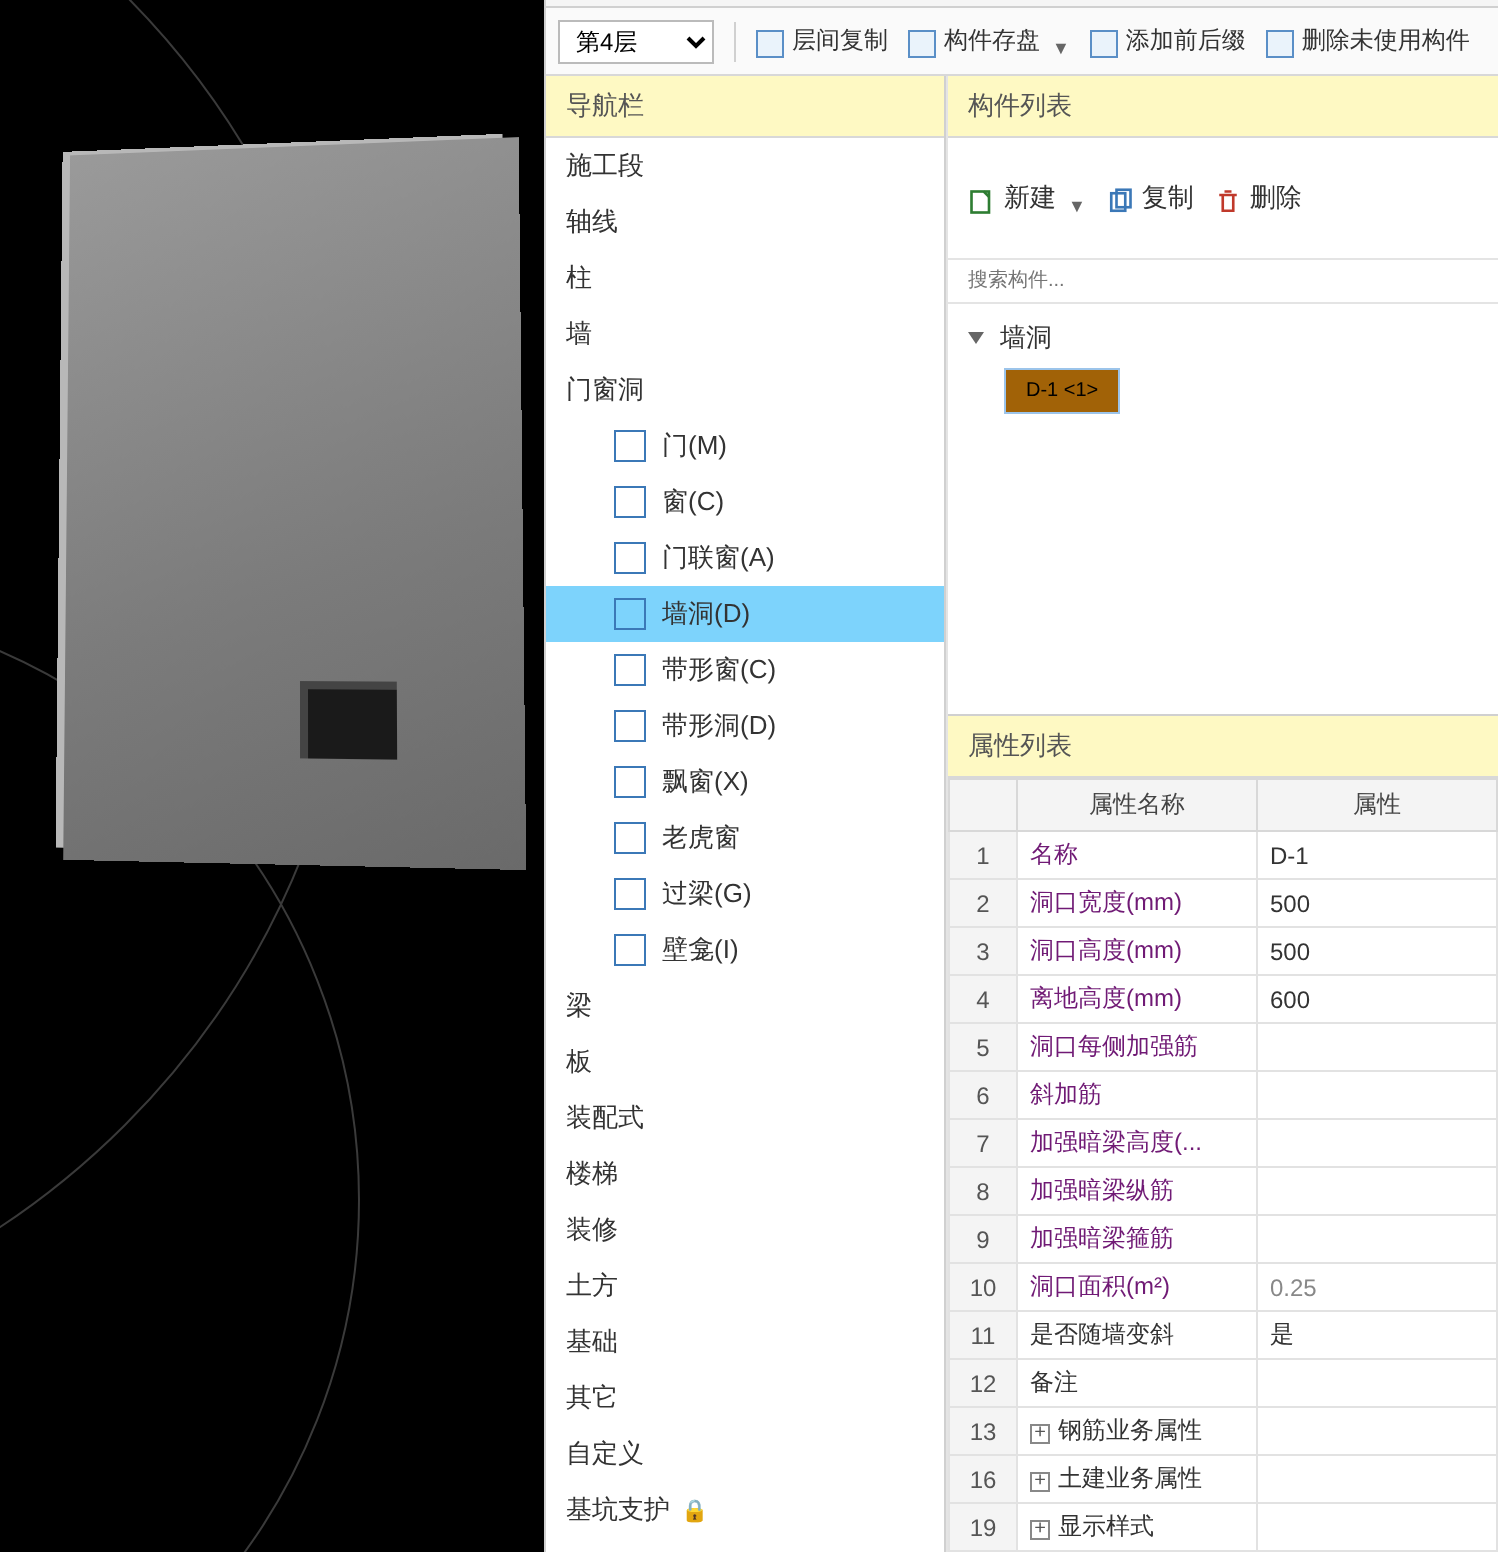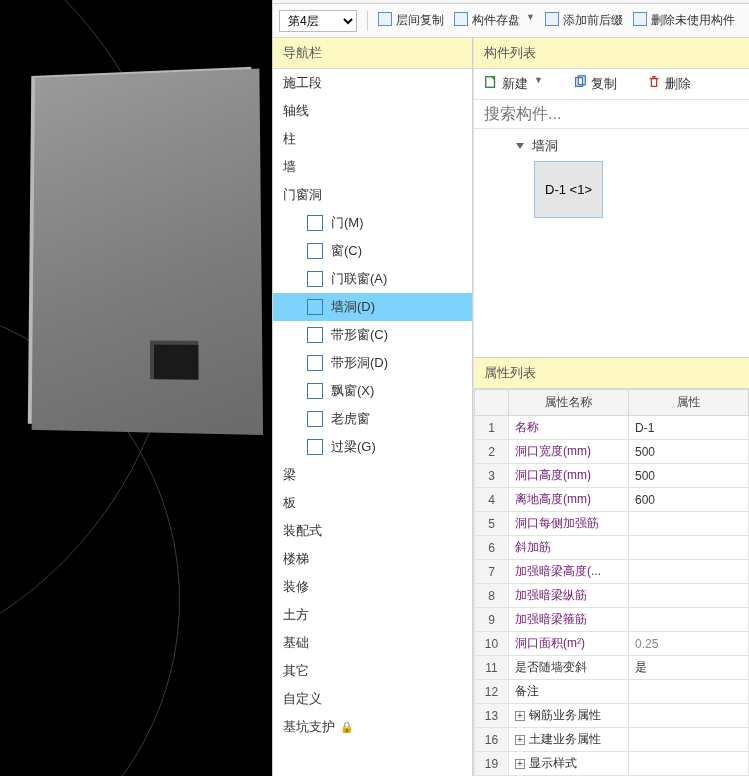--- a/index.html
+++ b/index.html
@@ -27,21 +27,21 @@
 
 .toolbar {
   display:flex; align-items:center; height:34px; background:#fafafa;
   border-bottom:1px solid #d8d8d8; padding:0 6px; gap:10px; font-size:12px; color:#333;
   overflow:hidden; white-space:nowrap;
 }
 .floor-select {
   width:78px; height:22px; border:1px solid #bbb; background:#fff; font-size:12px;
   padding:1px 4px;
 }
-.tbtn { display:flex; align-items:flex-start; gap:4px; cursor:pointer; }
+.tbtn { display:flex; align-items:flex-end; gap:4px; cursor:pointer; }
 .tbtn .ico { width:14px; height:14px; border:1px solid #5a8fc7; background:#eaf3fb; }
 .sep { width:1px; height:20px; background:#d0d0d0; }
 
 .panes { flex:1; display:flex; overflow:hidden; }
 
 .nav {
   width:200px; border-right:1px solid #d0d0d0; background:#fff; overflow-y:auto;
   font-size:13px; color:#333;
 }
 .pane-hdr {
@@ -55,37 +55,37 @@
 .nav-sub.selected { background:#7dd3fc;text-align:right; }
 .nav-sub .ico {
   width:16px; height:16px; border:1.5px solid #3b78b7; display:inline-block; flex:none;
 }
 .lock { font-size:11px; color:#888; margin-left:2px; }
 
 .complist {
   flex:1; display:flex; flex-direction:column; border-left:1px solid #e4e4e4;
 }
 .comp-toolbar {
-  display:flex; align-items:center; gap:30px; padding:6px 10px; font-size:13px; color:#333;
+  display:flex; align-items:center; gap:10px; padding:21px 10px; font-size:13px; color:#333;
   border-bottom:1px solid #e4e4e4;
 }
 .comp-toolbar .bico { width:14px; height:14px; }
 .new-ico { stroke:#2e7d32; }
 .copy-ico { stroke:#3b78b7; }
 .del-ico { stroke:#c0392b; }
 .search {
   width:100%; border:none; border-bottom:1px solid #e4e4e4; padding:5px 10px;
-  font-size:16px; color:#888; outline:none;
-}
-.tree { padding:6px 10px; font-size:13px;margin-left:32px; }
+  font-size:10px; color:#888; outline:none;
+}
+.tree { padding:6px 10px; font-size:13px; }
 .tree-row { display:flex; align-items:center; gap:4px; padding:2px 0; }
 .tree-node { color:#333; }
 .tree-leaf {
-  margin-left:18px; margin-top:4px; padding:20px 10px; background:#e5e5e5;
-  border:1px solid #9cc4ea; display:inline-block; font-size:13px;
+  margin-left:18px; margin-top:4px; padding:5px 10px; background:#a16207;
+  border:1px solid #9cc4ea; display:inline-block; font-size:10px;
 }
 
 .prop-wrap { border-top:1px solid #d0d0d0; }
 .prop-table { width:100%; border-collapse:collapse; font-size:12px; }
 .prop-table th {
   background:#f4f4f4; border:1px solid #d8d8d8; padding:4px 6px; font-weight:normal;
   color:#444; 
 }
 .prop-table td {
   border:1px solid #e2e2e2; padding:3px 6px; height:21px;
@@ -177,20 +177,24 @@
             <span>飘窗(X)</span>
           </div>
           <div class="nav-sub">
             <span class="ico"></span>
             <span>老虎窗</span>
           </div>
           <div class="nav-sub">
             <span class="ico"></span>
             <span>过梁(G)</span>
           </div>
+          <div class="nav-sub">
+            <span class="ico"></span>
+            <span>壁龛(I)</span>
+          </div>
           <div class="nav-item">梁</div>
           <div class="nav-item">板</div>
           <div class="nav-item">装配式</div>
           <div class="nav-item">楼梯</div>
           <div class="nav-item">装修</div>
           <div class="nav-item">土方</div>
           <div class="nav-item">基础</div>
           <div class="nav-item">其它</div>
           <div class="nav-item">自定义</div>
           <div class="nav-item">基坑支护 <span class="lock">🔒</span></div>

